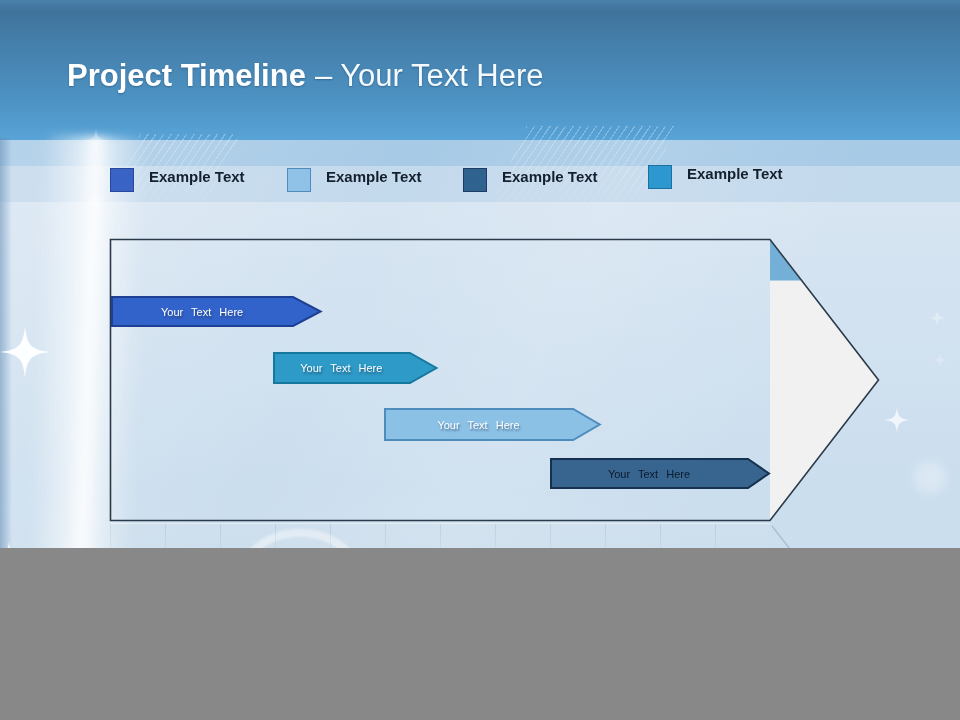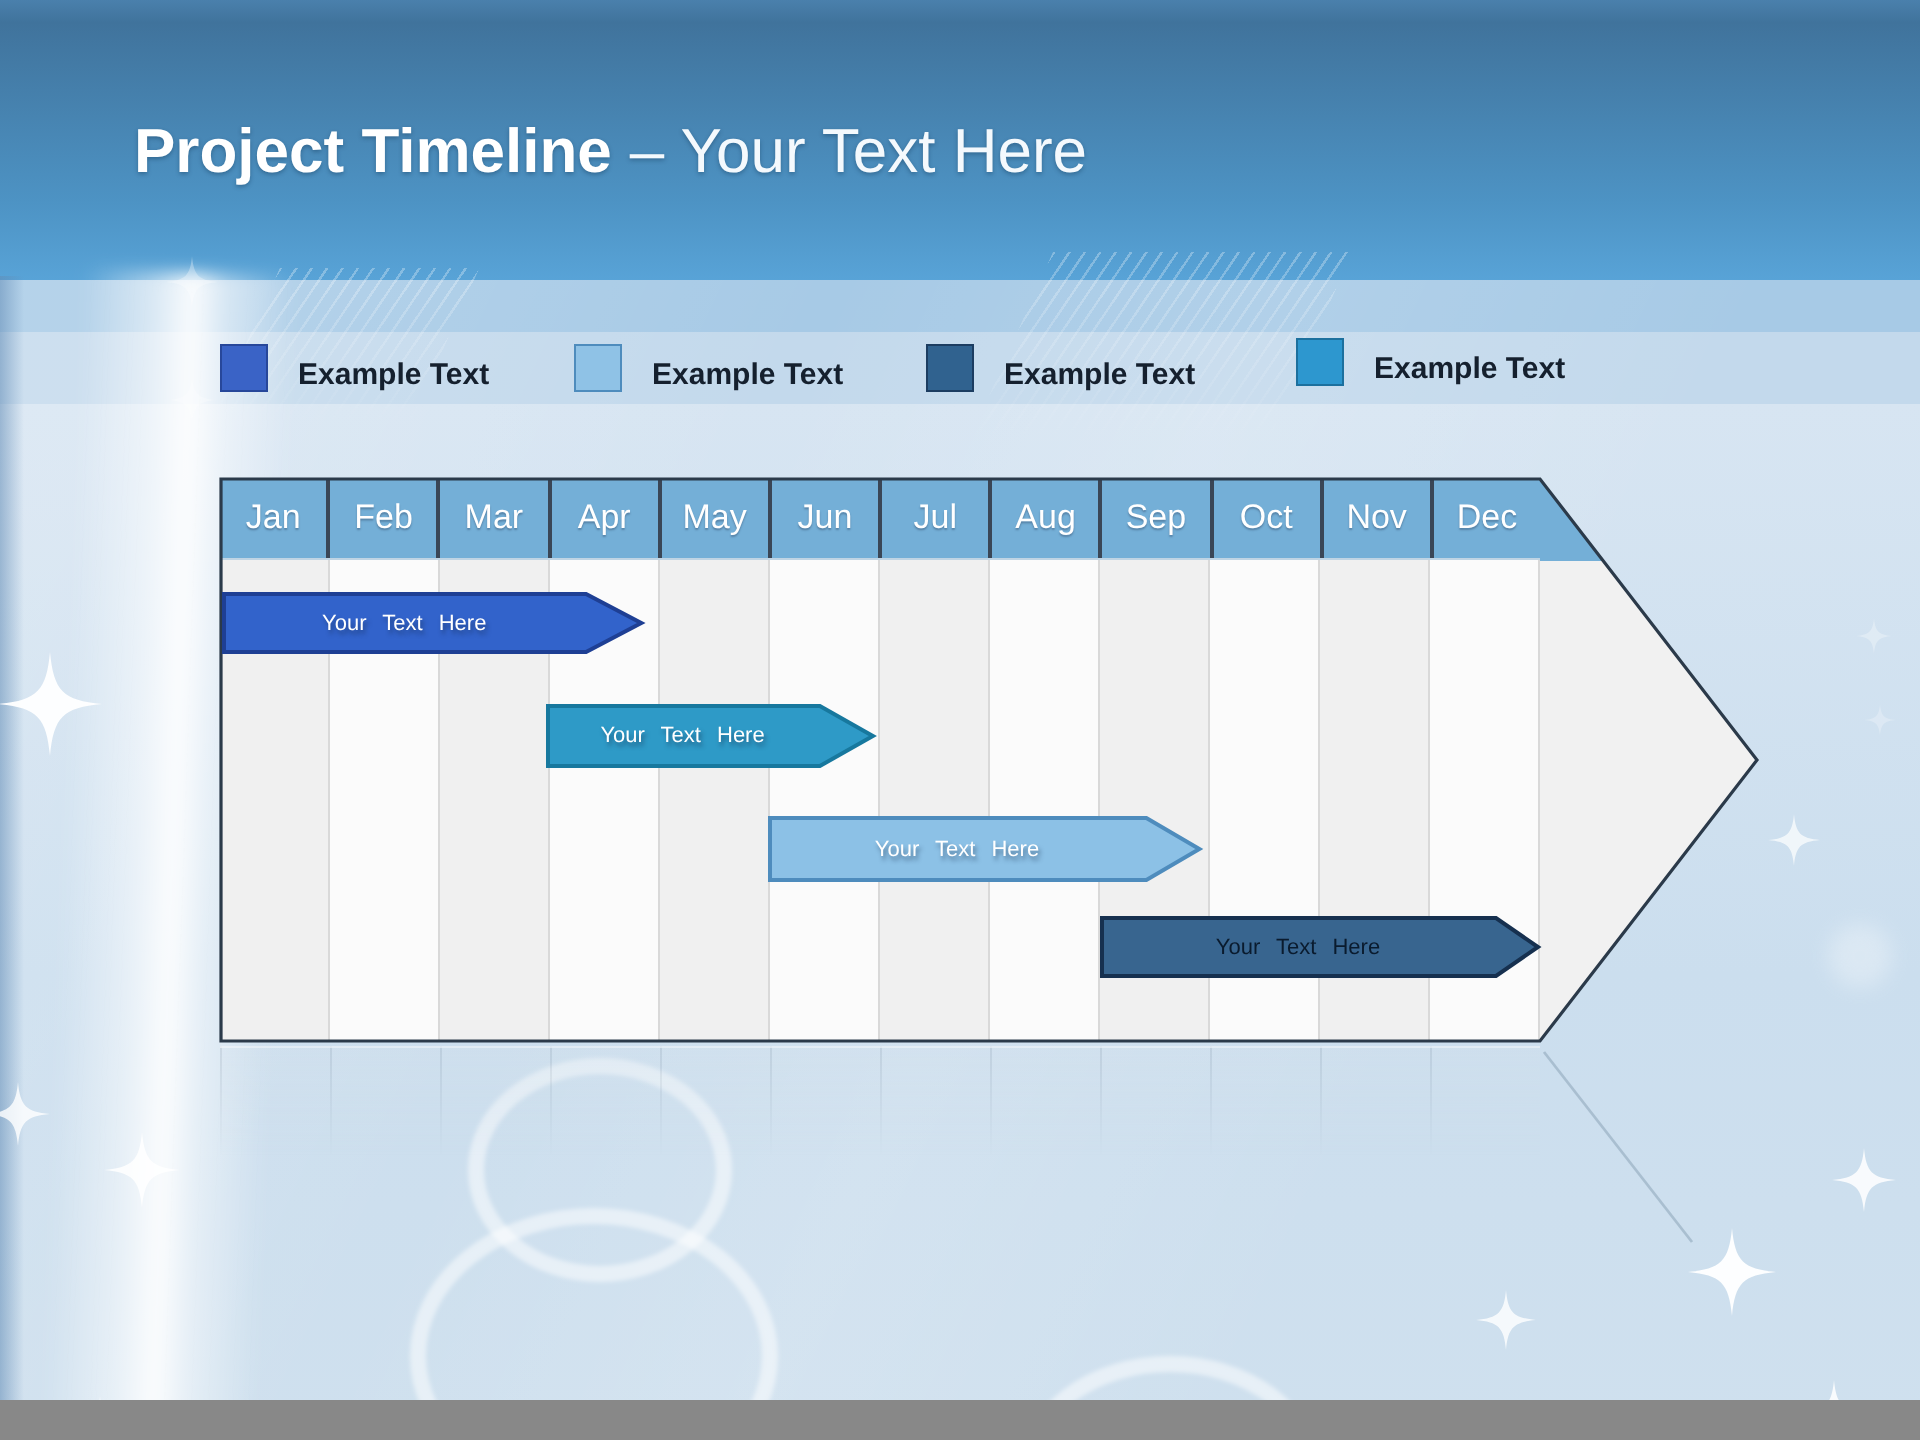--- a/index.html
+++ b/index.html
@@ -1,17 +1,17 @@
 <!DOCTYPE html>
 <html><head>
 <meta charset="utf-8">
 <style>
   html,body{margin:0;padding:0;background:#888;}
   .slide{
-    position:relative;width:960px;height:700px;overflow:hidden;
+    position:relative;width:960px;height:548px;overflow:hidden;
     font-family:"Liberation Sans",sans-serif;
     background:#737373;
   }
   
   .band{position:absolute;left:0;width:960px;}
   .band-header{top:0;height:140px;background:linear-gradient(180deg,#4A80AC 0%,#40739C 8%,#4D93C4 72%,#58A3D7 100%);}
   .band-sub{top:140px;height:26px;background:#A7CAE6;}
   .band-legend{top:166px;height:36px;background:#C3D9EC;}
   .band-main{top:202px;height:518px;background:linear-gradient(180deg,#D7E5F2 0%,#CBDEEE 55%,#CFE0EE 100%);}
   .sheen{position:absolute;left:0;top:140px;width:960px;height:580px;pointer-events:none;
@@ -25,21 +25,21 @@
     -webkit-mask-image:linear-gradient(180deg,rgba(0,0,0,.9),transparent);
     mask-image:linear-gradient(180deg,rgba(0,0,0,.9),transparent);}
   .fan-1{left:122px;top:134px;width:100px;height:80px;transform:skewX(-24deg);}
   .fan-2{left:505px;top:126px;width:150px;height:96px;transform:skewX(-24deg);}
   
   .title{position:absolute;left:67px;top:58px;color:#FFFFFF;font-size:31px;white-space:nowrap;
     text-shadow:0 1px 2px rgba(10,40,70,.35);}
   .t-bold{font-weight:700;}
   .t-rest{font-weight:400;margin-left:9px;color:#F4F9FD;}
   
-  .legend-item{position:absolute;top:168px;height:28px;display:flex;align-items:flex-end;}
+  .legend-item{position:absolute;top:168px;height:28px;display:flex;align-items:flex-start;}
   .legend-swatch{width:24px;height:24px;border:1px solid #27479A;box-sizing:border-box;display:inline-block;}
   .legend-label{margin-left:15px;font-size:15px;font-weight:700;color:#15202E;}
   
   .timeline{position:absolute;left:110px;top:239px;width:660px;height:282px;}
   .month-header{position:absolute;left:0;top:0;width:660px;height:41px;display:flex;
     background:#74AFD7;border-bottom:1px solid #BFD4E4;box-sizing:border-box;}
   .month-cell{flex:1 1 0;display:flex;align-items:center;justify-content:center;
     color:#FFFFFF;font-size:17px;text-shadow:0 1px 1px rgba(40,60,90,.4);
     border-left:2px solid #3A4656;box-sizing:border-box;}
   .month-cell:first-child{border-left:none;}
@@ -122,37 +122,20 @@
   </div>
   <div class="legend-item" style="left:463px">
     <span class="legend-swatch" style="background: rgb(48, 98, 143); border-color: rgb(28, 61, 97);"></span>
     <span class="legend-label">Example Text</span>
   </div>
   <div class="legend-item" style="left:648px;top:165px">
     <span class="legend-swatch" style="background: rgb(45, 151, 207); border-color: rgb(28, 112, 158);"></span>
     <span class="legend-label">Example Text</span>
   </div>
 
-  <div class="timeline">
-    <div class="month-header">
-      <span class="month-cell">Jan</span>
-      <span class="month-cell">Feb</span>
-      <span class="month-cell">Mar</span>
-      <span class="month-cell">Apr</span>
-      <span class="month-cell">May</span>
-      <span class="month-cell">Jun</span>
-      <span class="month-cell">Jul</span>
-      <span class="month-cell">Aug</span>
-      <span class="month-cell">Sep</span>
-      <span class="month-cell">Oct</span>
-      <span class="month-cell">Nov</span>
-      <span class="month-cell">Dec</span>
-    </div>
-    <div class="grid-body"></div>
-  </div>
 
   <svg class="arrow-overlay" width="960" height="720" viewBox="0 0 960 720">
     <path d="M770,240 L878,380 L770,520 Z" fill="#F1F1F1"></path>
     <path d="M770,240 L801,280.5 L770,280.5 Z" fill="#74AFD7"></path>
     <path d="M110.5,239.5 H770 L878.5,380 L770,520.5 H110.5 Z" fill="none" stroke="#2B3A4A" stroke-width="1.6"></path>
     <path d="M772,526 L846,621" stroke="#8CA4B8" stroke-width="1.4" opacity="0.55" fill="none"></path>
   </svg>
 
   <div class="reflection"></div>
 

